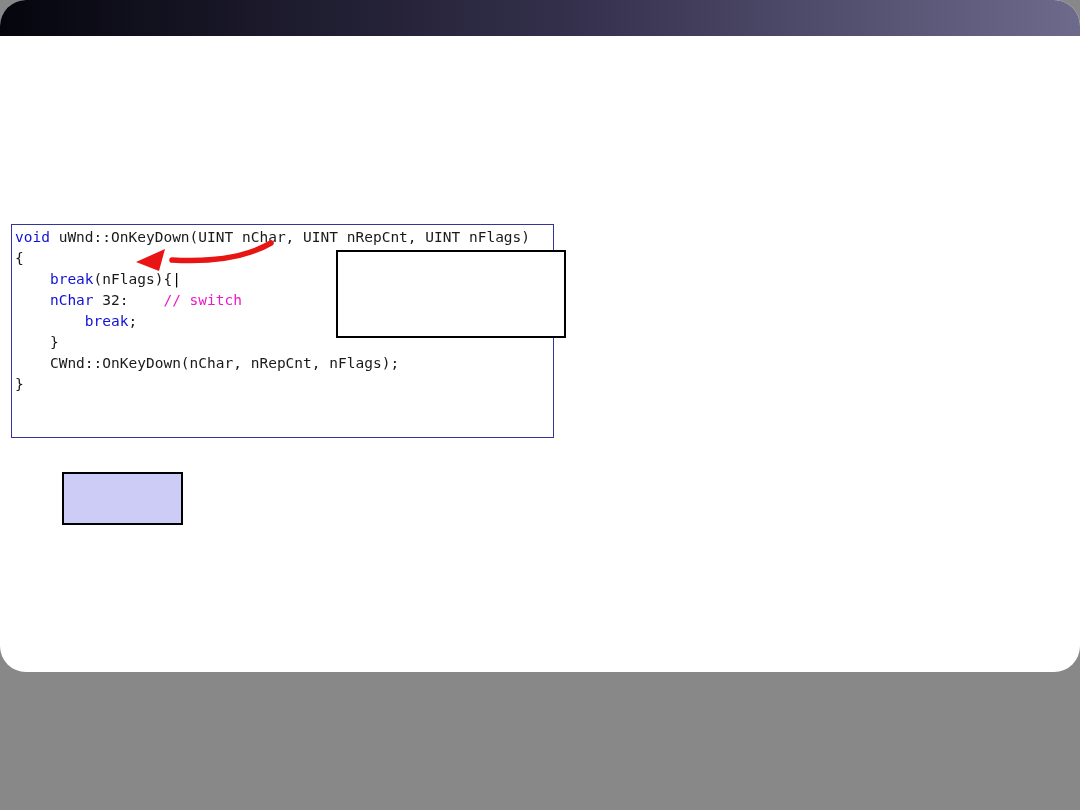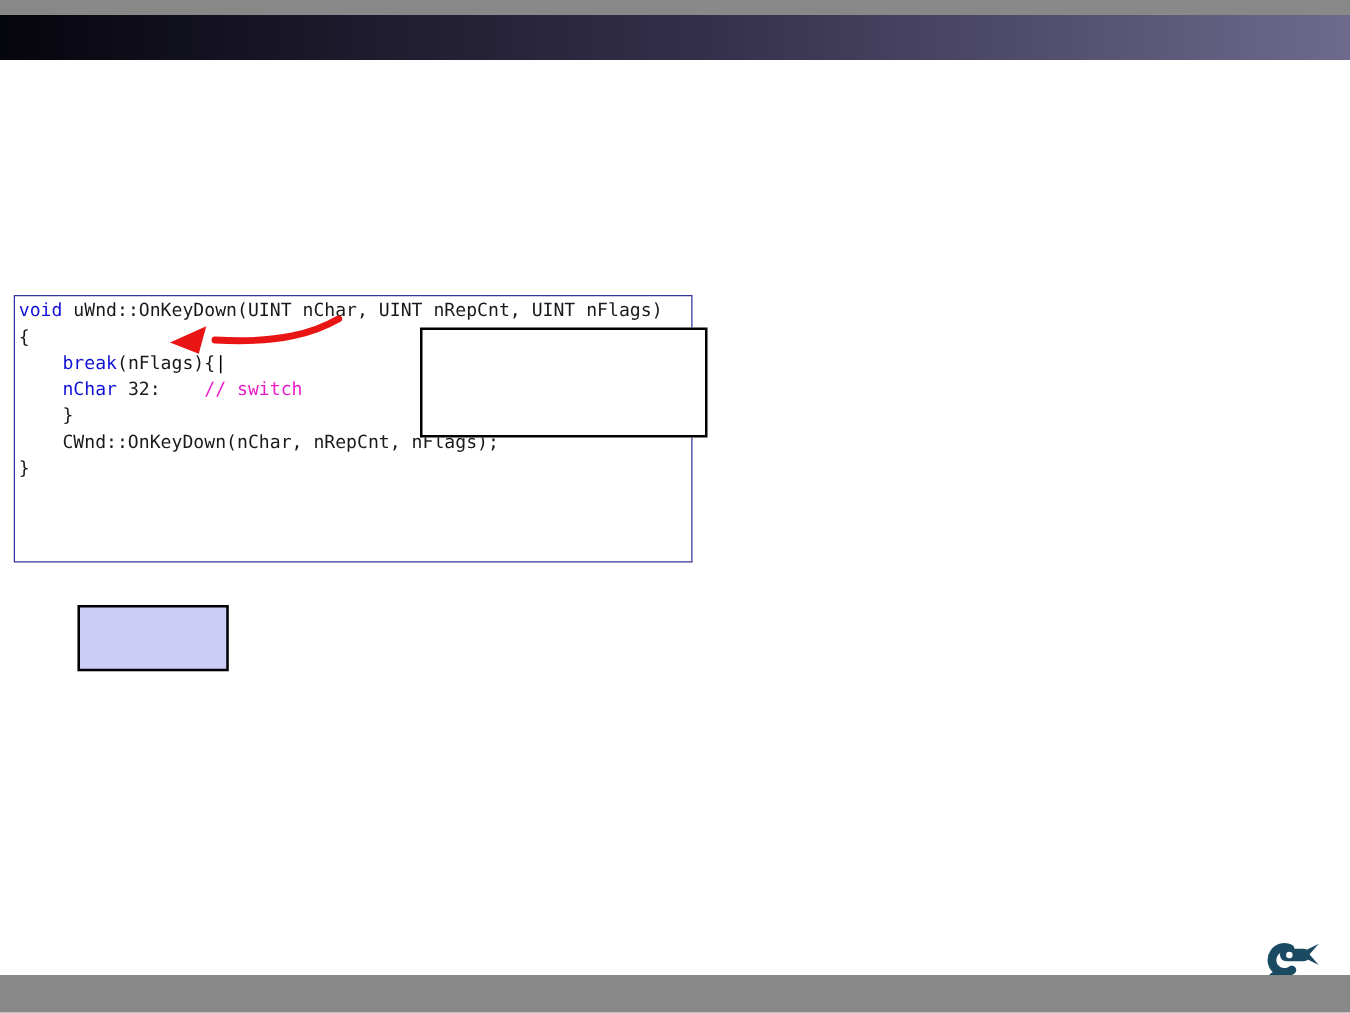--- a/index.html
+++ b/index.html
@@ -1,19 +1,20 @@
 <!DOCTYPE html>
 <html style="--slide-bg: #ffffff; --hdr-a: #05050d; --hdr-b: #36324f; --hdr-c: #6e6a8c; --code-border: #34349e; --code-bg: #ffffff; --code-kw: #1111d6; --code-comment: #ea1cc8; --code-plain: #1a1a1a; --code-cursor: #000000; --arrow: #e91515; --callout-border: #000000; --callout-fill: #ffffff; --hl-border: #000000; --hl-fill: #ccccf6; --logo-color: #1a4a62;"><head>
 <meta charset="utf-8">
 <style>
   html,body{margin:0;padding:0;background:#888;}
   .slide{
-    position:relative;width:1080px;height:768px;margin:12px auto;
+    position:relative;width:1080px;height:672px;margin:0 auto;
     background:var(--slide-bg,#ffffff);overflow:hidden;
     font-family:"DejaVu Sans Mono","Liberation Mono",monospace;
+    border-radius:26px;
   }
   .header-bar{
     position:absolute;left:0;top:0;width:1080px;height:36px;
     background:linear-gradient(90deg,var(--hdr-a,#05050d) 0%,var(--hdr-b,#36324f) 55%,var(--hdr-c,#6e6a8c) 100%);
   }
   .code-box{
     position:absolute;left:11px;top:224px;width:543px;height:214px;
     box-sizing:border-box;border:1.5px solid var(--code-border,#34349e);
     background:var(--code-bg,#ffffff);padding:2px 0 0 3px;z-index:2;
   }
@@ -48,20 +49,21 @@
 <div class="slide">
 
   <div class="header-bar"></div>
 
   <div class="code-box">
     <div>
         <div class="code-line"><span class="seg-keyword">void</span><span class="seg-plain"> uWnd::OnKeyDown(UINT nChar, UINT nRepCnt, UINT nFlags)</span></div>
         <div class="code-line"><span class="seg-plain">{</span></div>
         <div class="code-line"><span class="seg-plain">    </span><span class="seg-keyword">break</span><span class="seg-plain">(nFlags){</span><span class="seg-cursor">|</span></div>
         <div class="code-line"><span class="seg-plain">    </span><span class="seg-keyword">nChar</span><span class="seg-plain"> 32:    </span><span class="seg-comment">// switch</span></div>
+        <div class="code-line"><span class="seg-plain">        </span><span class="seg-keyword">break</span><span class="seg-plain">;</span></div>
         <div class="code-line"><span class="seg-plain">    }</span></div>
         <div class="code-line"><span class="seg-plain">    CWnd::OnKeyDown(nChar, nRepCnt, nFlags);</span></div>
         <div class="code-line"><span class="seg-plain">}</span></div>
       </div>
   </div>
 
   <svg class="arrow-overlay" viewBox="0 0 1080 810">
     <path class="arrow-stroke" d="M 271 243 C 252 254, 224 263, 172 260"></path>
     <polygon class="arrow-head" points="136,262 165,249 159,271"></polygon>
   </svg>

